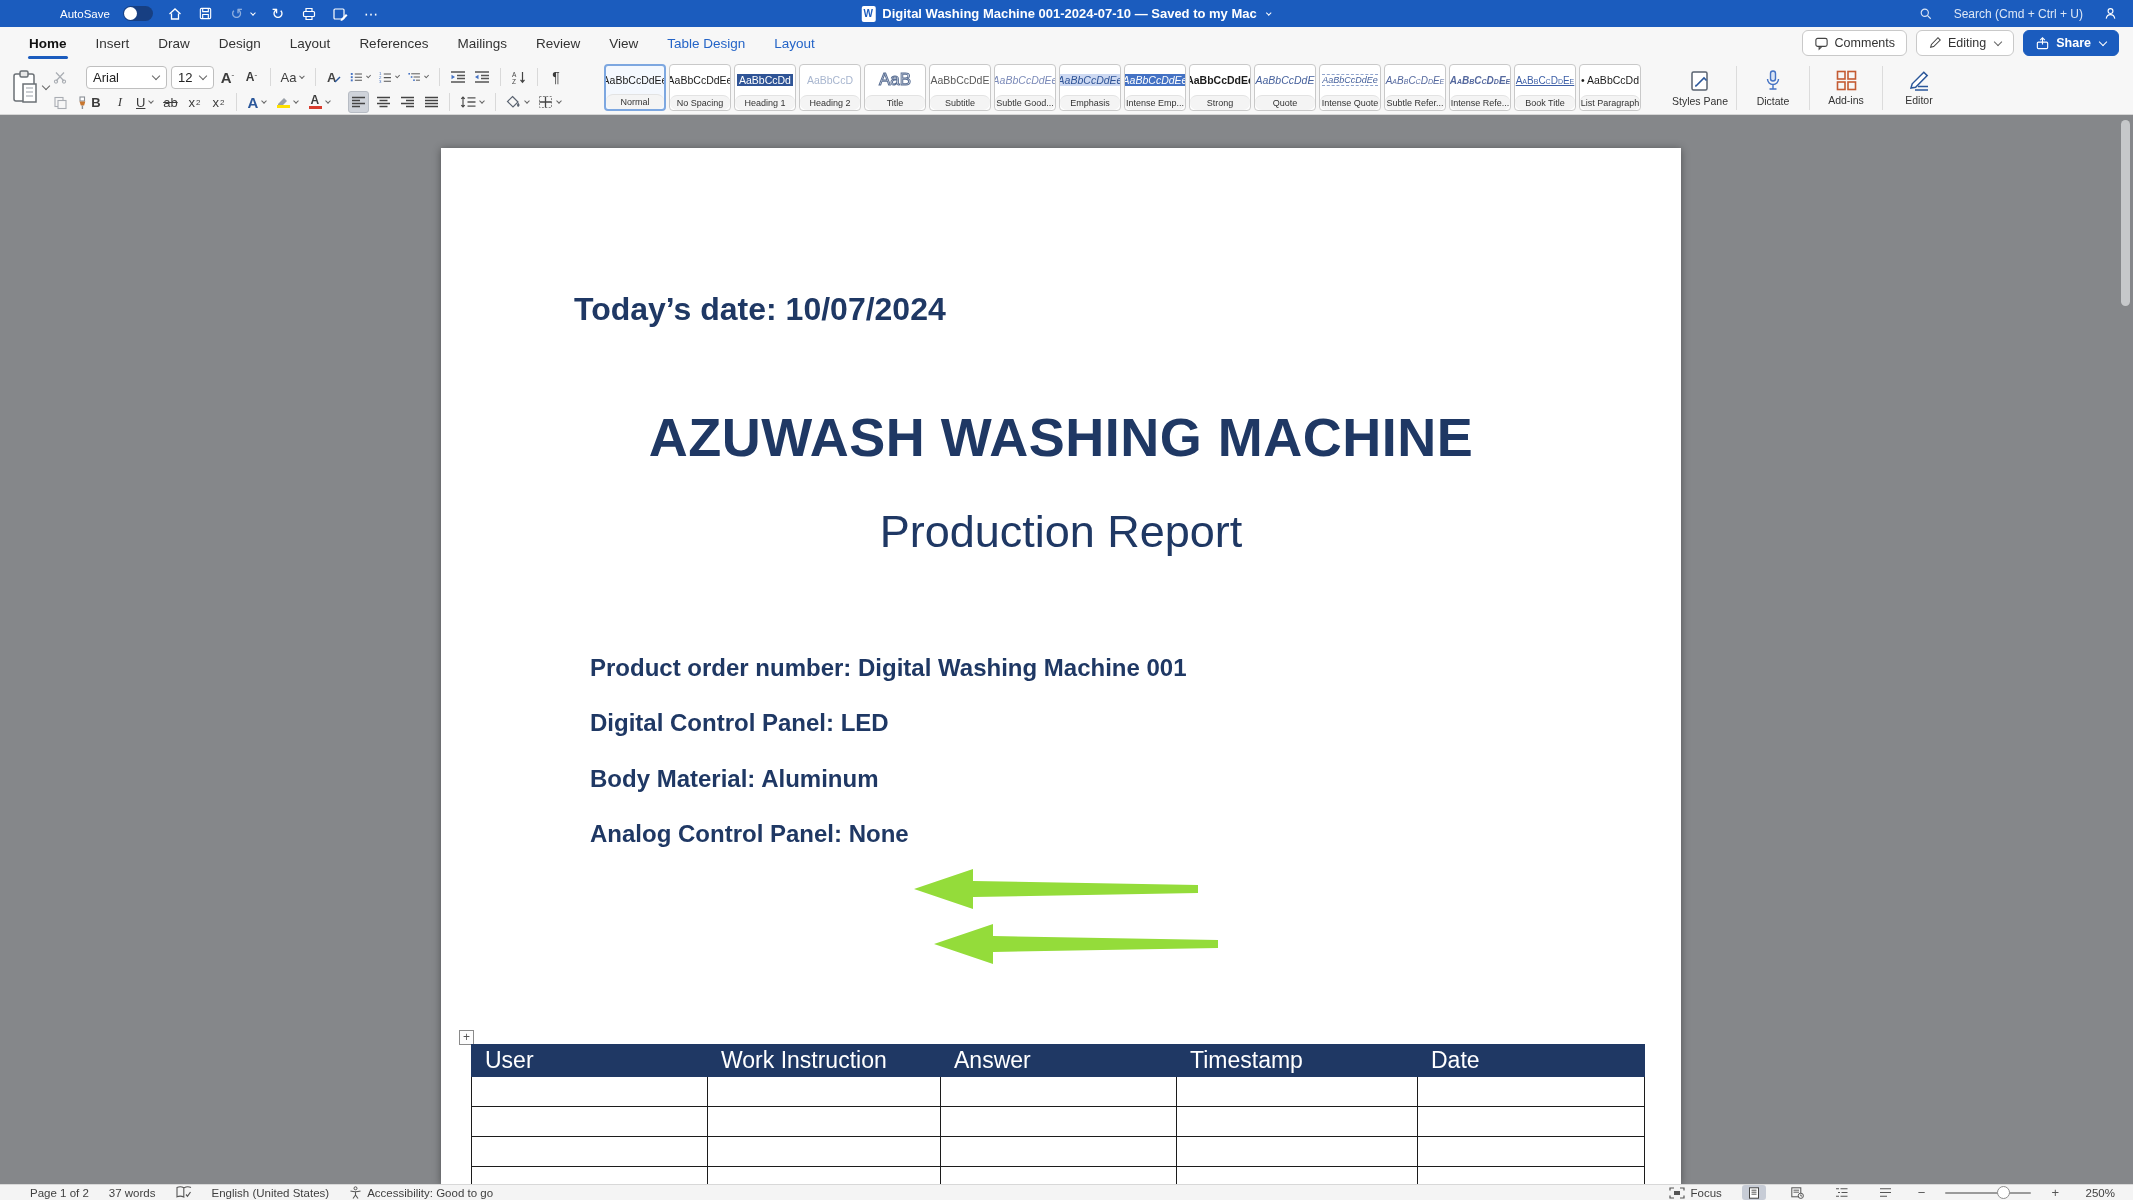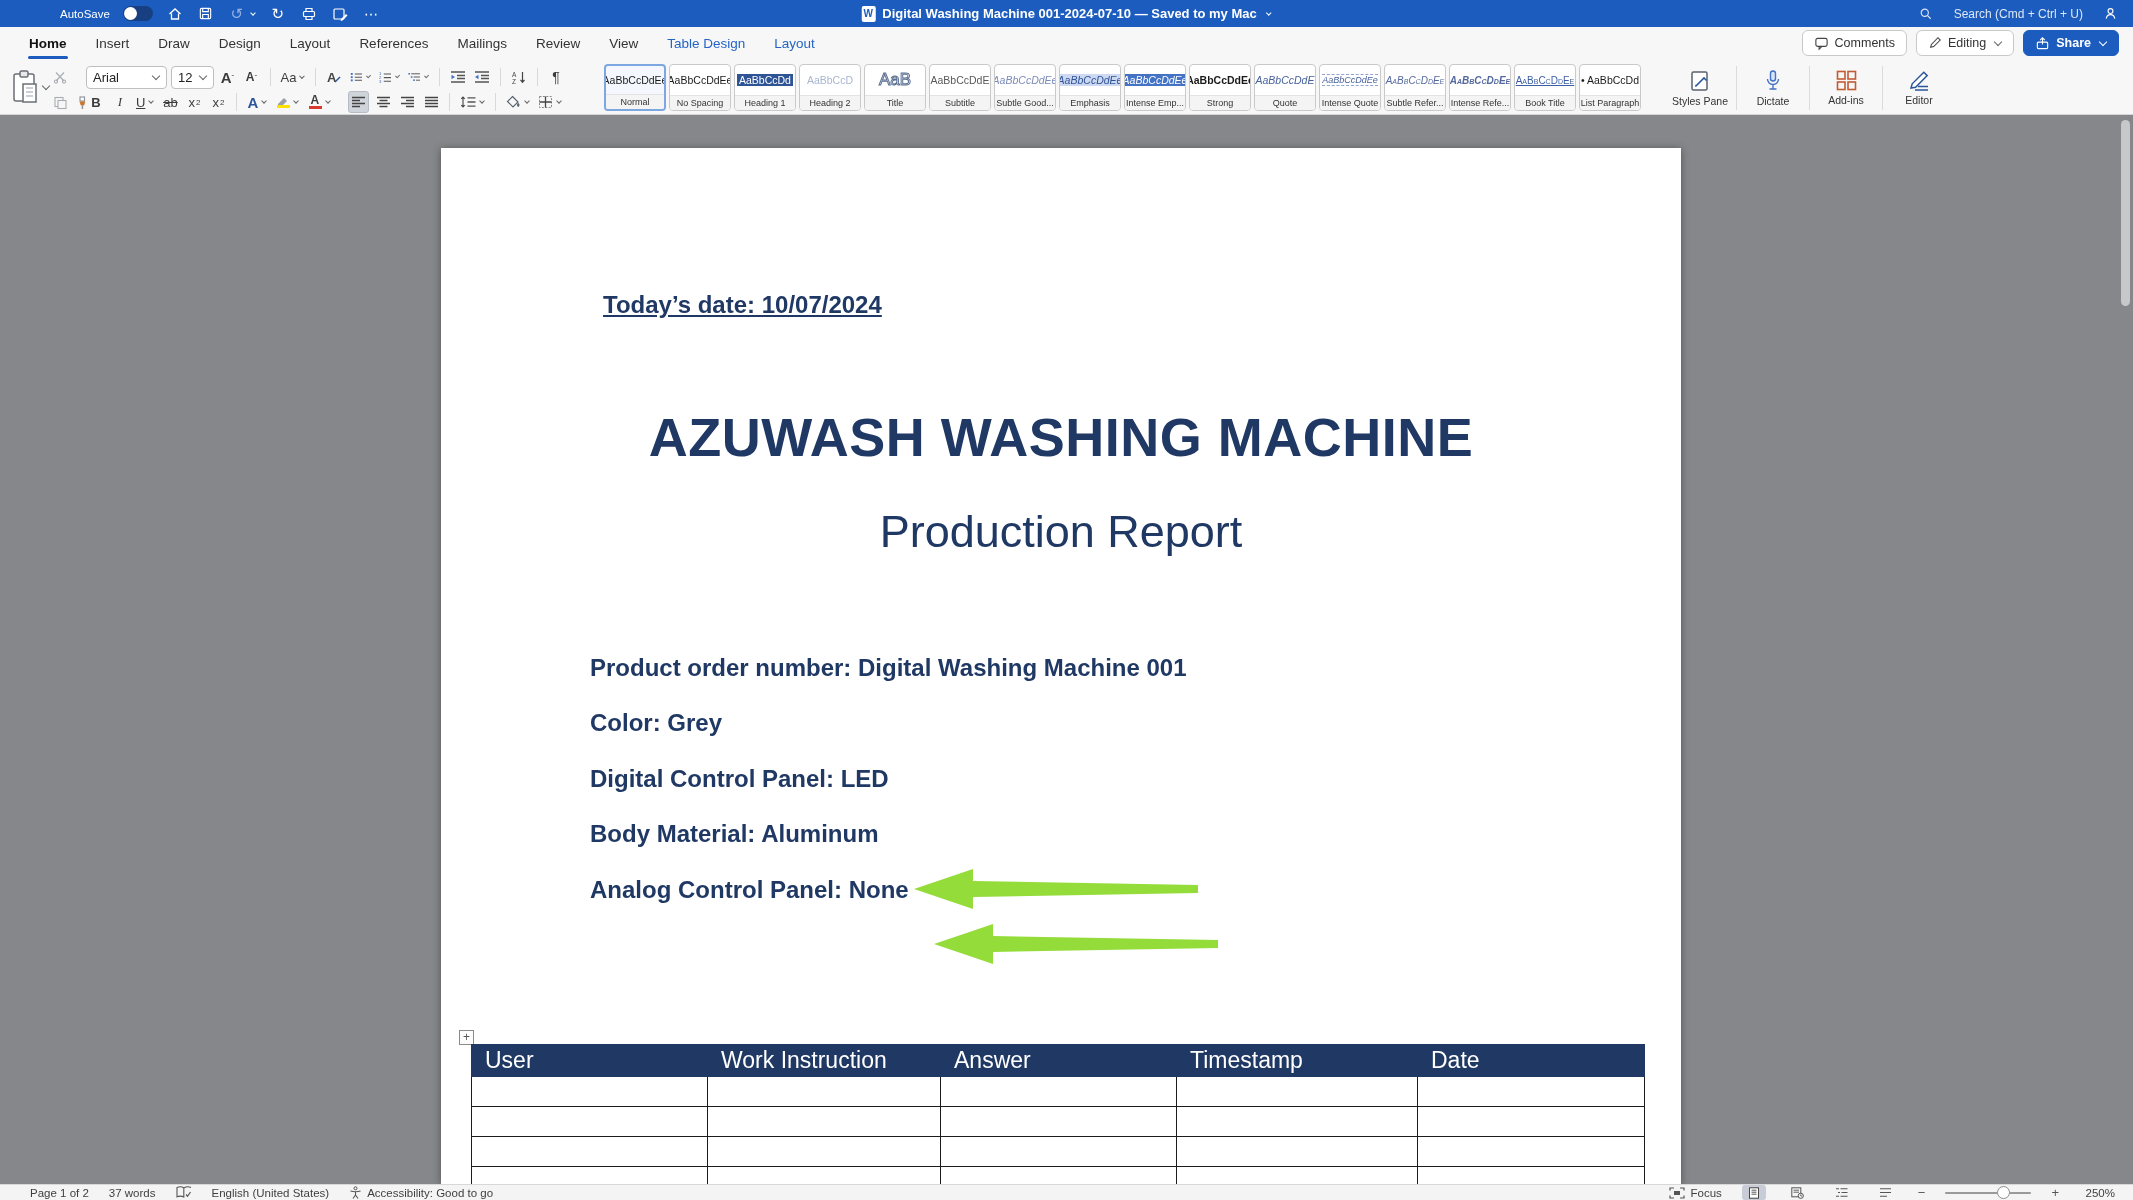--- a/index.html
+++ b/index.html
@@ -48,21 +48,21 @@
   .ulbar { display:inline-block; width:13px; height:3px; margin-left:2px; }
   .paste { width:44px; height:46px; margin-top:4px; display:flex; align-items:center; justify-content:center; border-radius:4px; }
   .clipcol { display:flex; flex-direction:column; gap:4px; margin-top:6px; }
   svg.ic { display:block; }
 
   
   .gallery { display:flex; gap:3px; align-items:center; height:55px; }
   .tile { width:62px; height:47px; background:#fff; border:1px solid #c9c9c9; border-radius:4px; overflow:hidden; display:flex; flex-direction:column; flex:none; }
   .tile.sel { border:2px solid #7da7e0; background:#f4f8fe; }
   .sample { flex:1; display:flex; align-items:center; justify-content:center; font-size:10.5px; color:#1a1a1a; white-space:nowrap; overflow:hidden; }
-  .tlabel { height:15px; font-size:9px; color:#333; display:flex; align-items:center; justify-content:center; border-top:1px solid #e3e3e3; background:#f4f4f4; white-space:nowrap; overflow:hidden; padding:0 4px; }
+  .tlabel { height:15px; font-size:9px; color:#333; display:flex; align-items:center; justify-content:center; border-top:1px solid #e3e3e3; background:#f4f4f4; white-space:nowrap; overflow:hidden; padding:0 4px;border-radius:7px; }
   .s2 span { background:#2f5496; color:#fff; padding:0 2px; }
   .s3 { color:#a8b6cf; }
   .s4 { font-size:17px; color:#fff; -webkit-text-stroke:1px #5a6f94; }
   .s5 { color:#595959; }
   .s6 { font-style:italic; color:#7b8ab8; }
   .s7 span { font-style:italic; background:#cdd9f2; color:#2e5396; padding:0 2px; }
   .s8 span { font-style:italic; background:#4472c4; color:#fff; padding:0 2px; }
   .s9 { font-weight:bold; }
   .s10 { font-style:italic; color:#46619c; }
   .s11 { font-style:italic; color:#46619c; font-size:9px; }
@@ -71,21 +71,21 @@
   .s13 { font-variant:small-caps; font-style:italic; font-weight:bold; color:#54689e; font-size:10px; }
   .s14 { font-variant:small-caps; color:#3c5ea6; text-decoration:underline; font-size:10px; }
   .tools { display:flex; align-items:center; height:55px; gap:0; }
   .tool { width:72px; height:52px; display:flex; flex-direction:column; align-items:center; justify-content:center; gap:3px; font-size:10.5px; color:#333; text-align:center; line-height:11px; }
   .vdiv2 { width:1px; height:44px; background:#dcdcdc; }
 
   
   .canvas { position:relative; height:1069px; background:#85878a; overflow:hidden; }
   .page { position:absolute; left:441px; top:33px; width:1240px; height:1036px; background:#fff; box-shadow:0 1px 8px rgba(0,0,0,.4); overflow:hidden; }
   .navy { color:#1f3864; }
-  .doc-date { position:absolute; left:162px; top:143px; font-size:24px; font-weight:bold;text-decoration:underline; }
+  .doc-date { position:absolute; left:133px; top:143px; font-size:32px; font-weight:bold; }
   .doc-title { position:absolute; left:0; width:100%; top:258px; text-align:center; font-size:54px; font-weight:bold; letter-spacing:.5px; }
   .doc-subtitle { position:absolute; left:0; width:100%; top:358px; text-align:center; font-size:45px; }
   .doc-lines { position:absolute; left:149px; top:492px; font-size:24px; font-weight:bold; line-height:55.4px; }
   .arrow { position:absolute; width:287px; height:44px; }
   .a1 { left:472px; top:719px; }
   .a2 { left:492px; top:774px; }
   .tbl-handle { position:absolute; left:18px; top:882px; width:15px; height:15px; border:1px solid #8a8a8a; background:#fdfdfd; color:#555; font-size:12px; line-height:13px; text-align:center; }
   table.doc { position:absolute; left:30px; top:896px; width:1173px; border-collapse:collapse; table-layout:fixed; }
   table.doc th { background:#1f3864; color:#fff; font-weight:normal; font-size:23px; text-align:left; padding:2px 0 2px 13px; height:31px; border:1px solid #1f3864; }
   table.doc td { height:30px; border:1px solid #1c1c1c; background:#fff; }
@@ -520,21 +520,20 @@
     </div>
   </div>
 
   <div class="canvas">
     <div class="page">
       <div class="doc-date navy">Today’s date: 10/07/2024</div>
       <div class="doc-title navy">AZUWASH WASHING MACHINE</div>
       <div class="doc-subtitle navy">Production Report</div>
       <div class="doc-lines navy">
         <div>Product order number: Digital Washing Machine 001</div>
-        <div>Color: Grey</div>
         <div>Digital Control Panel: LED</div>
         <div>Body Material: Aluminum</div>
         <div>Analog Control Panel: None</div>
       </div>
 
       <svg class="arrow a1" viewBox="0 0 287 44">
           <path d="M1 22 60 2v12l225 4v8l-225 4v12z" fill="#94dc3a"></path>
         </svg>
       <svg class="arrow a2" viewBox="0 0 287 44">
           <path d="M1 22 60 2v12l225 4v8l-225 4v12z" fill="#94dc3a"></path>

